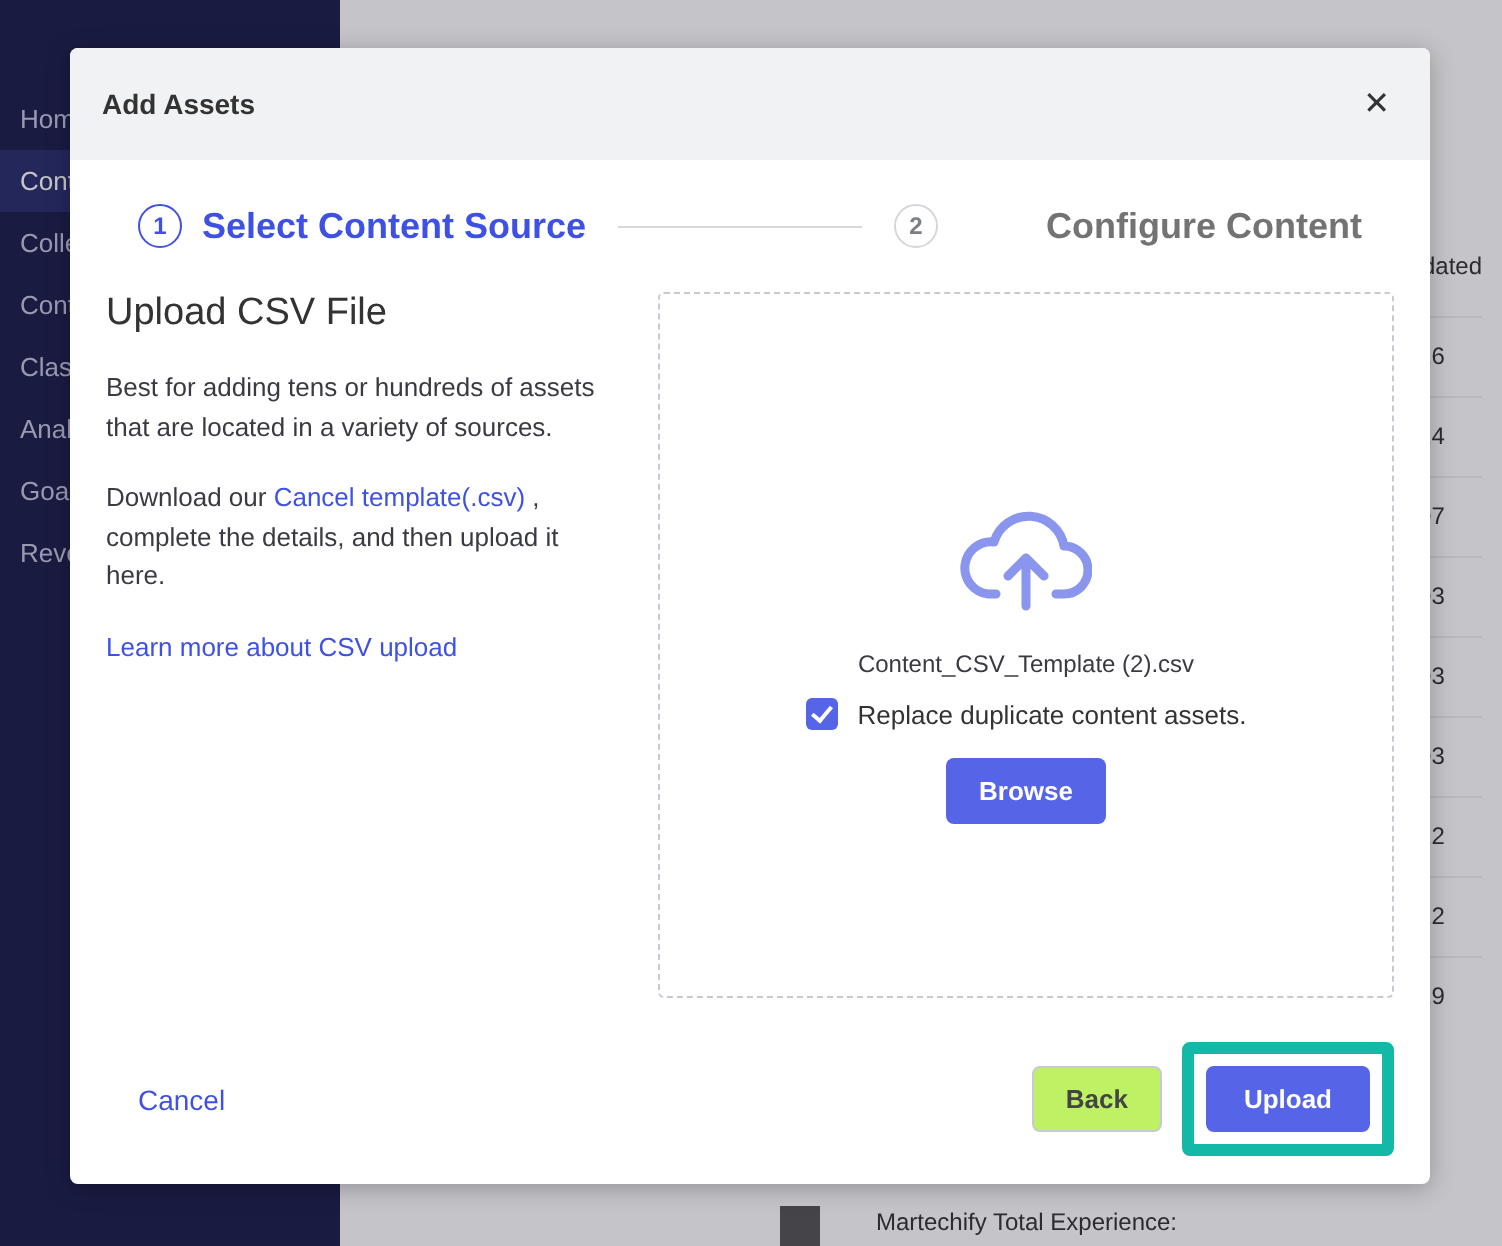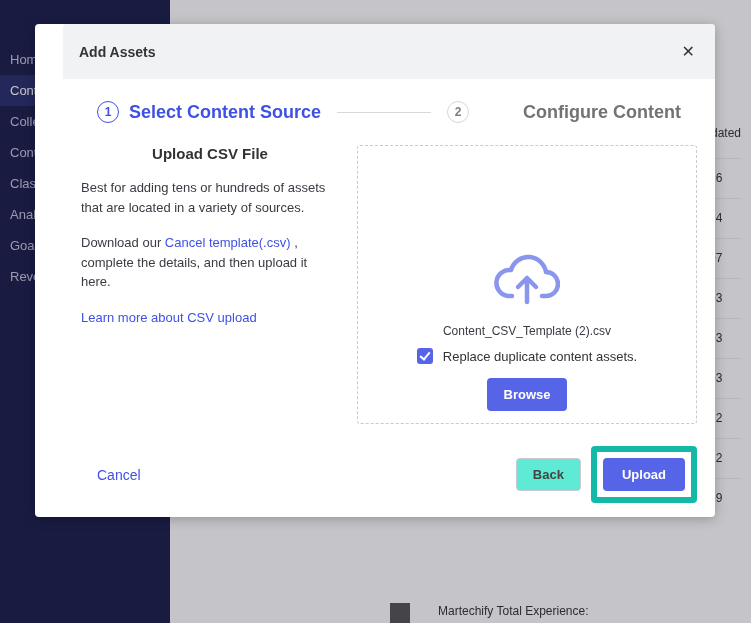--- a/index.html
+++ b/index.html
@@ -39,25 +39,25 @@
   .bg-footer { position:absolute; left:220px; bottom:5px; font-size:12px; color:#333; }
   .bg-thumb { position:absolute; left:220px; bottom:0; width:20px; height:20px; background:#555; }
   
   .overlay {
     position:absolute; left:0; top:0; right:0; bottom:0;
     background: rgba(20,20,40,0.25);
   }
   .modal {
     position:absolute;
     left:35px; top:24px;
-    width:680px; height:493px;
+    width:680px; height:568px;
     background:#fff;
     border-radius:4px;
     box-shadow:0 2px 12px rgba(0,0,0,.25);
-    display:flex; flex-direction:column;padding-left:28px;
+    display:flex; flex-direction:column;
   }
   .modal-header {
     background:#f1f2f4;
     border-radius:4px 4px 0 0;
     padding:14px 16px;
     display:flex; align-items:center; justify-content:space-between;
   }
   .modal-title { font-weight:600; font-size:14px; }
   .close-btn { cursor:pointer; font-size:16px; color:#333; background:none; border:none; padding:4px; }
   .stepper {
@@ -73,21 +73,21 @@
   .step.active .step-circle { border:1.5px solid #3f51e5; color:#3f51e5; background:#fff; }
   .step.inactive .step-circle { border:1px solid #d6d7dc; color:#7c7e88; background:#fff; }
   .step-label { font-size:18px; font-weight:600; }
   .step.active .step-label { color:#3f51e5; }
   .step.inactive .step-label { color:#737373;margin-left:44px; }
   .stepper-line { flex:1; height:1px; background:#d7d8dd; margin:0 16px; }
   .modal-body {
     flex:1; display:flex; padding:4px 18px 0 18px; gap:18px; overflow:hidden;
   }
   .left-col { flex:0 0 258px; padding-top:8px; }
-  .left-col h3 { margin:0 0 16px 0; font-size:15px; font-weight:700;text-align:center; }
+  .left-col h3 { margin:0 0 16px 0; font-size:19px; font-weight:400; }
   .left-col p { margin:0 0 16px 0; font-size:13px; line-height:1.5; color:#3a3b42; }
   .link { color:#3f51e5; text-decoration:none; cursor:pointer; }
   .drop-panel {
     flex:1;
     border:1.5px dashed #c8c9d3;
     border-radius:3px;
     padding:12px 14px;
     display:flex; flex-direction:column;
     margin-top:8px;
     margin-bottom:10px;
@@ -108,21 +108,21 @@
     content:""; position:absolute; left:5px; top:2px; width:4px; height:8px;
     border:solid #fff; border-width:0 2px 2px 0; transform:rotate(40deg);
   }
   .helper { font-size:11px; color:#77787f; line-height:1.4; margin-top:8px; }
   .browse-row { display:flex; justify-content:center; margin-top:14px; }
   .btn {
     font-size:13px; font-weight:600; padding:8px 16px; border-radius:4px; cursor:pointer;
     border:1px solid transparent; display:inline-block;
   }
   .btn-primary { background:#5664e7; color:#fff; }
-  .btn-outline { background:#5eead4; color:#444; border:1px solid #c8c9d3; }
+  .btn-outline { background:#bef264; color:#444; border:1px solid #c8c9d3; }
   .modal-footer {
     display:flex; align-items:center; justify-content:space-between;
     padding:12px 18px 14px 18px;
   }
   .footer-right { display:flex; align-items:center; gap:10px; }
   .upload-highlight {
     border:6px solid #14b8a6; padding:6px; border-radius:4px;text-align:right;
   }
   .cancel-link { color:#3f51e5; font-size:14px; font-weight:400; padding:6px 16px; cursor:pointer; }
 </style>

